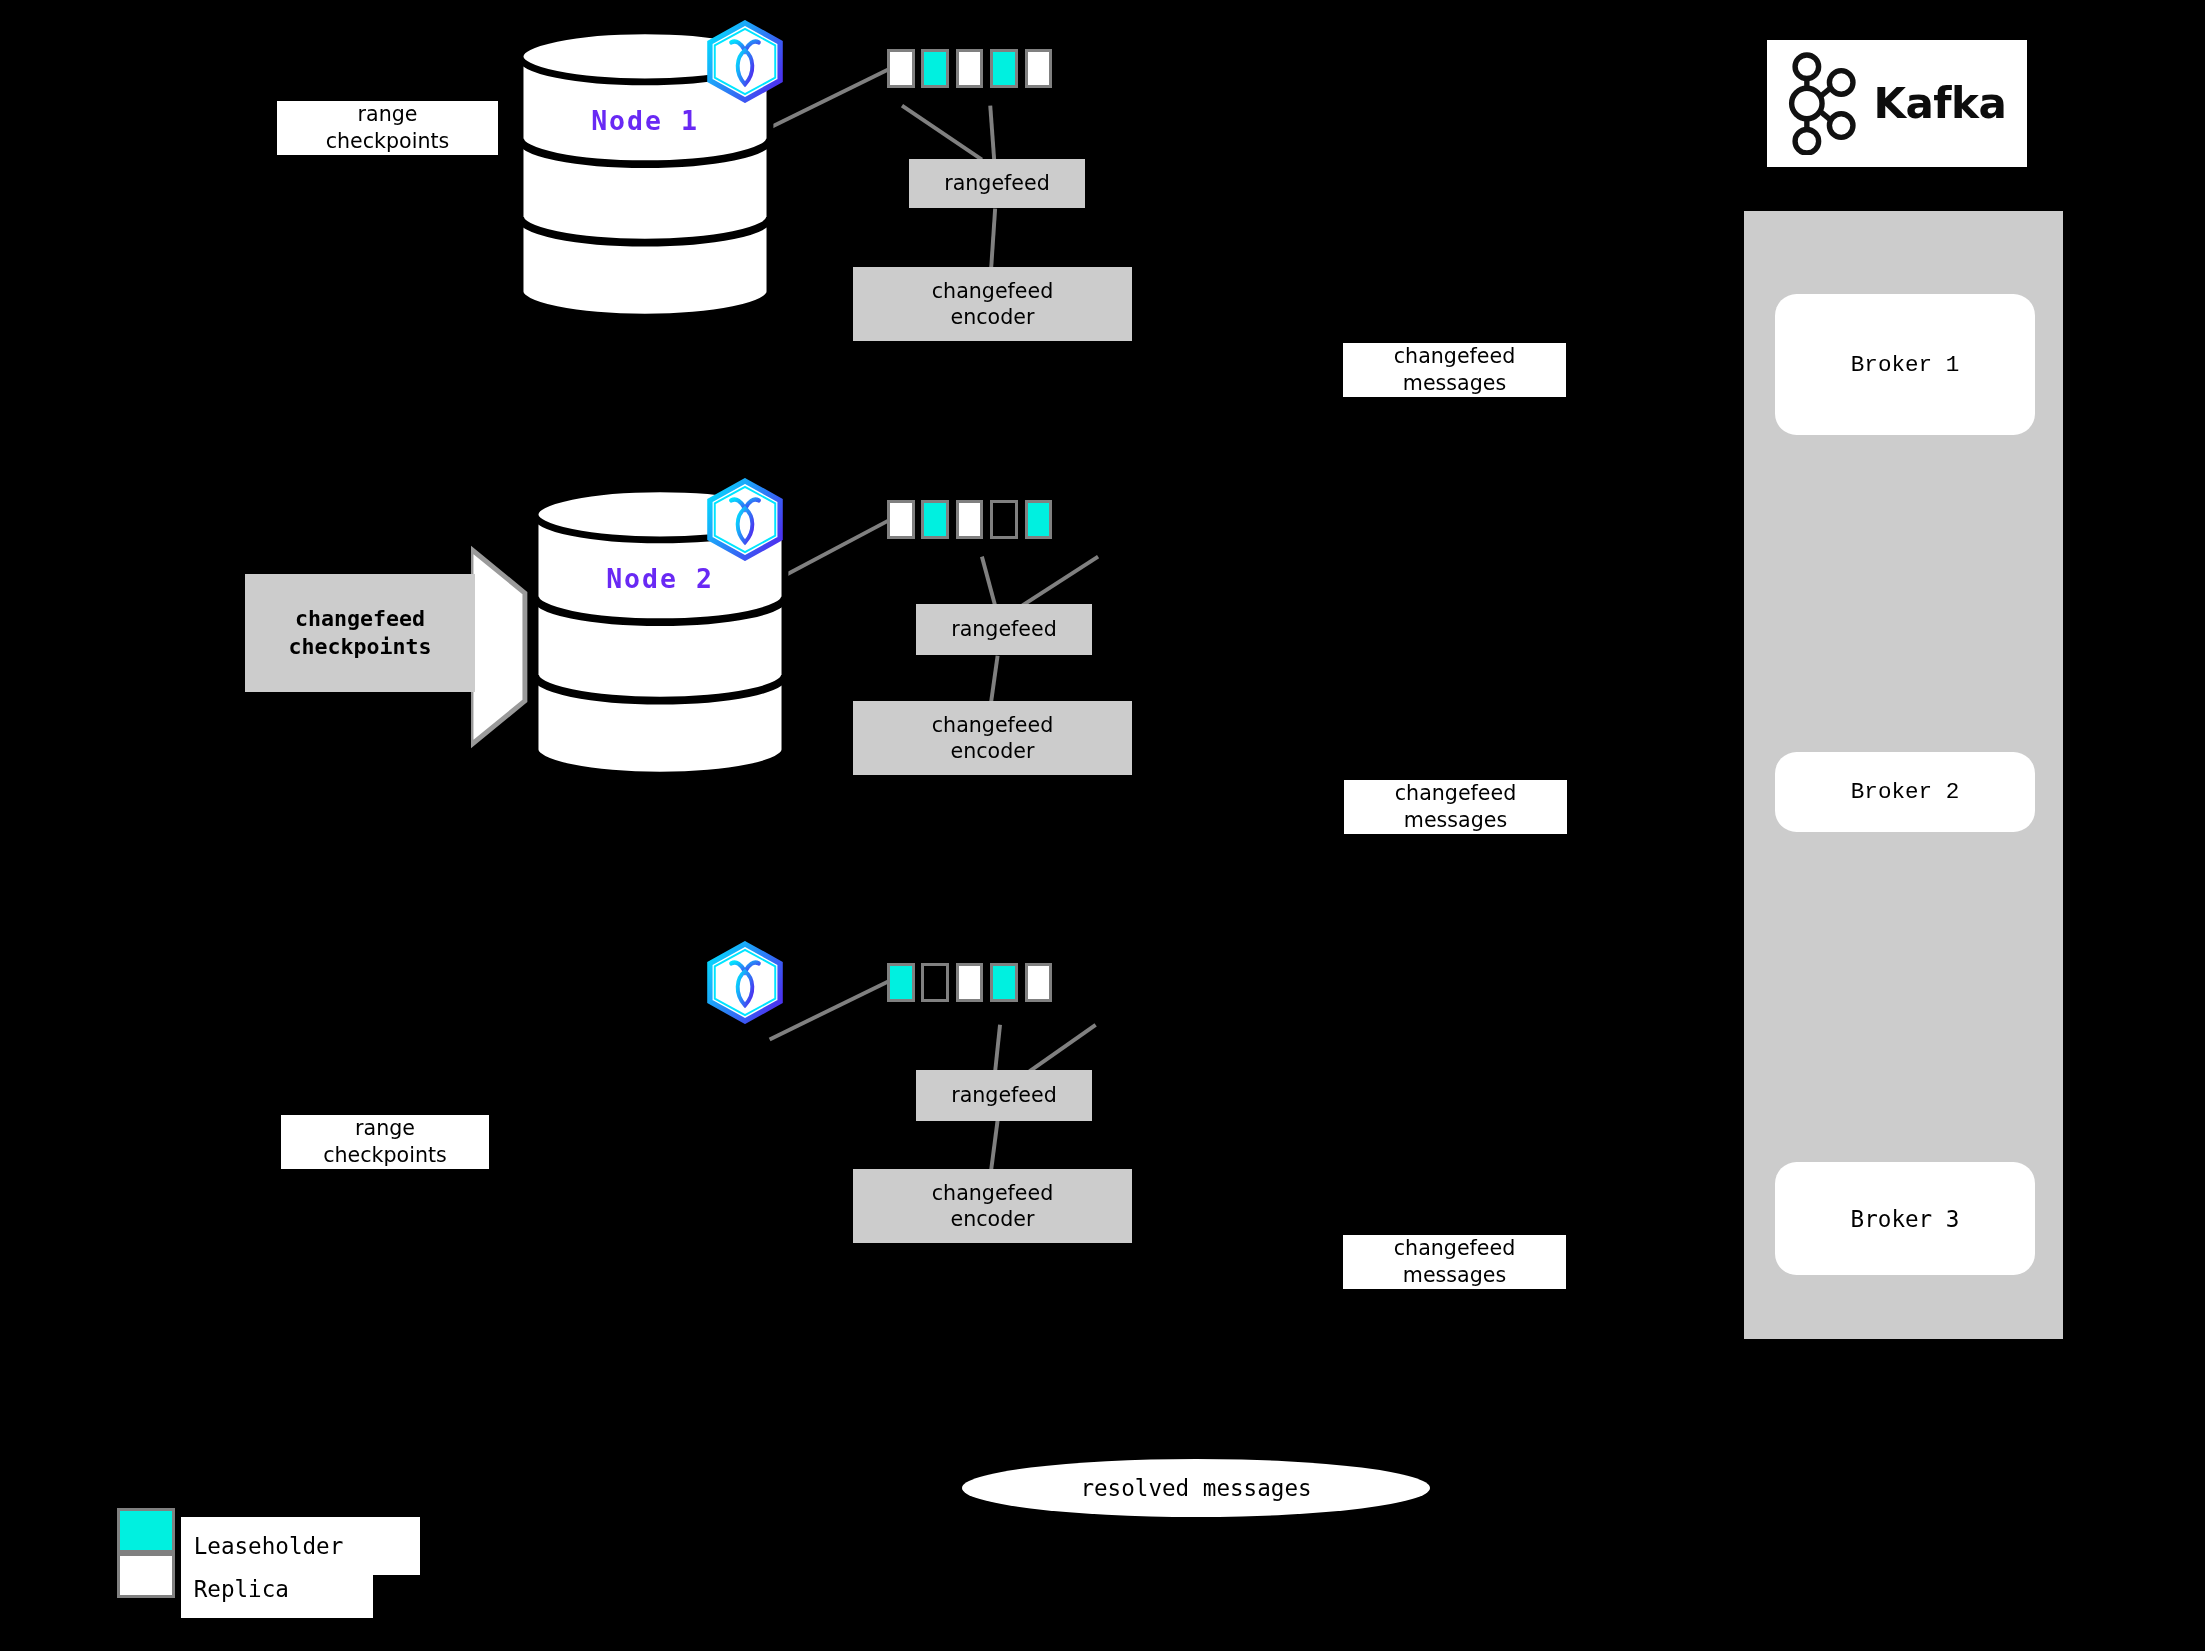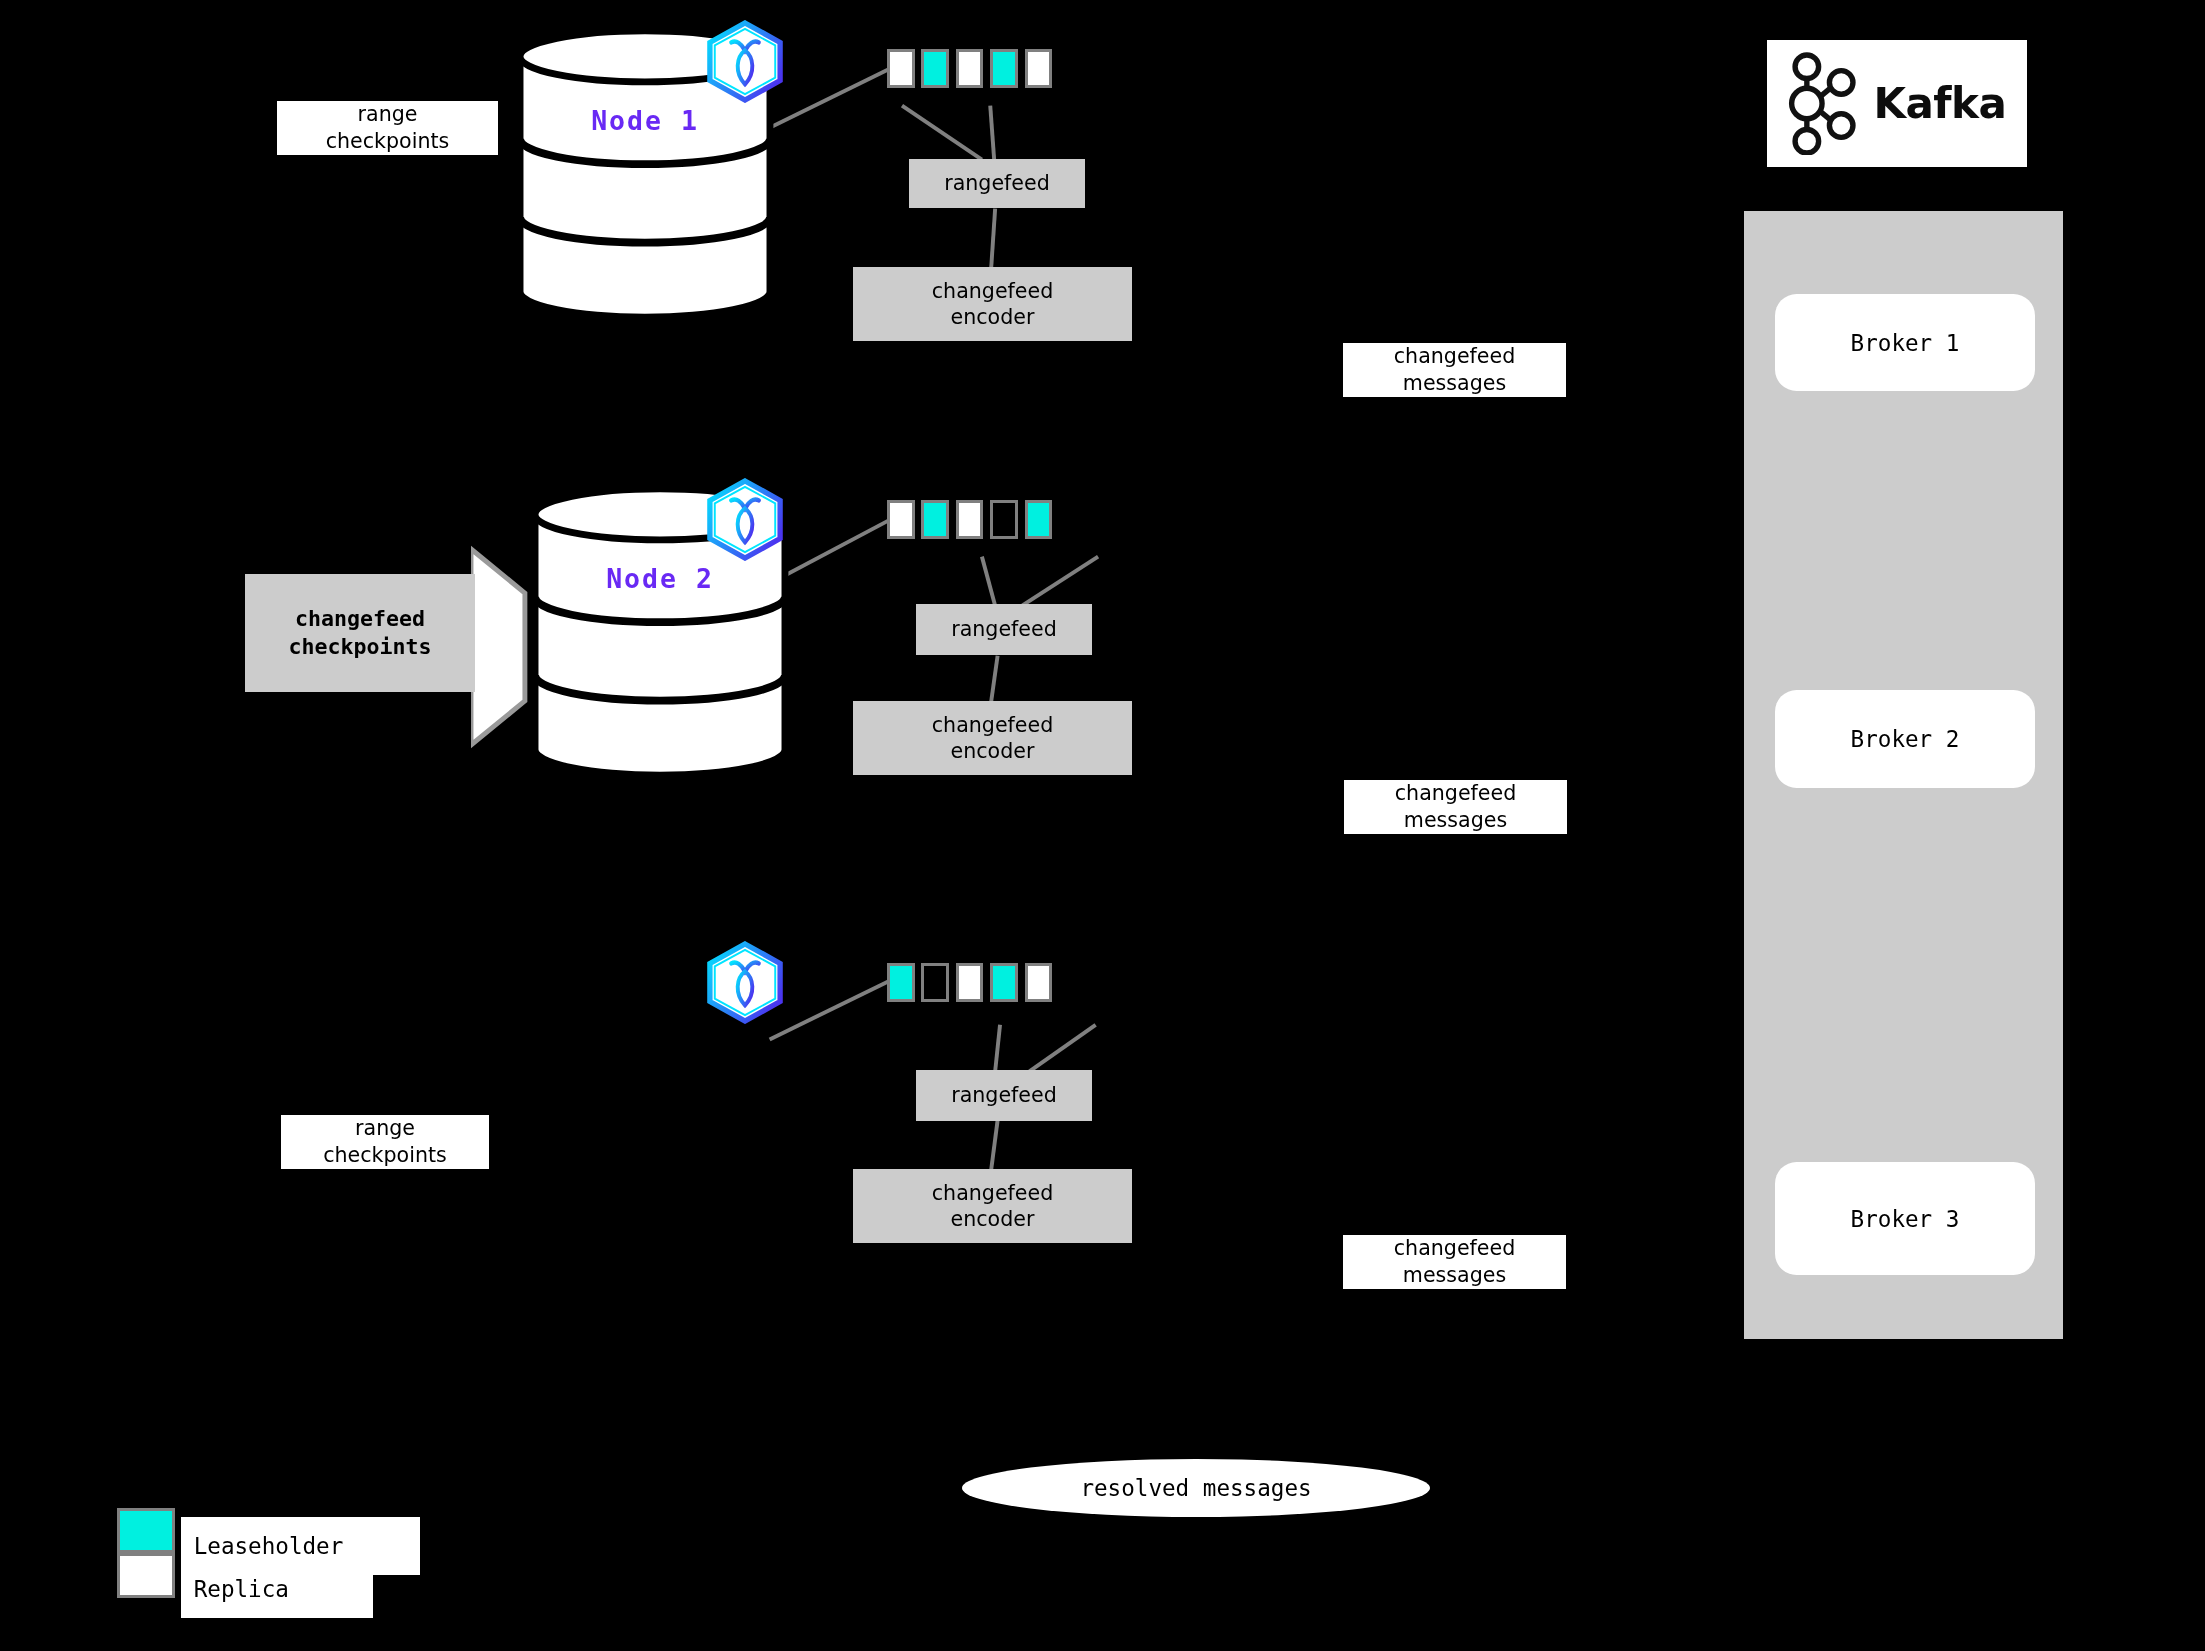--- a/index.html
+++ b/index.html
@@ -248,22 +248,22 @@
         <line x1="38" y1="136" x2="38" y2="158"></line>
         <line x1="64" y1="92" x2="88" y2="72"></line>
         <line x1="64" y1="120" x2="88" y2="140"></line>
       </g>
     </svg>
     <span class="kafka-word">Kafka</span>
   </div>
 
   <div class="kafka-body" style="left:1744px;top:211px;width:319px;height:1128px;"></div>
 
-  <div class="broker" style="left:1775px;top:294px;width:260px;height:97px;">Broker 1</div>
-  <div class="broker" style="left:1775px;top:690px;width:260px;height:98px;">Broker 2</div>
+  <div class="broker" style="left:1775px;top:294px;width:260px;height:141px;font-family:Liberation Mono, monospace;">Broker 1</div>
+  <div class="broker" style="left:1775px;top:752px;width:260px;height:80px;font-family:Liberation Mono, monospace;">Broker 2</div>
   <div class="broker" style="left:1775px;top:1162px;width:260px;height:113px;">Broker 3</div>
 
   <div class="pill" style="left:962px;top:1459px;width:468px;height:58px;">resolved messages</div>
 
   <div class="legend-swatch" style="left:117px;top:1508px;width:58px;height:45px;background:#00f0e0;"></div>
   <div class="legend-text" style="left:181px;top:1502px;width:226px;height:58px;margin-top:15px;">Leaseholder</div>
   <div class="legend-swatch" style="left:117px;top:1553px;width:58px;height:45px;background:#ffffff;"></div>
   <div class="legend-text" style="left:181px;top:1560px;width:179px;height:58px;">Replica</div>
 
 </div>

